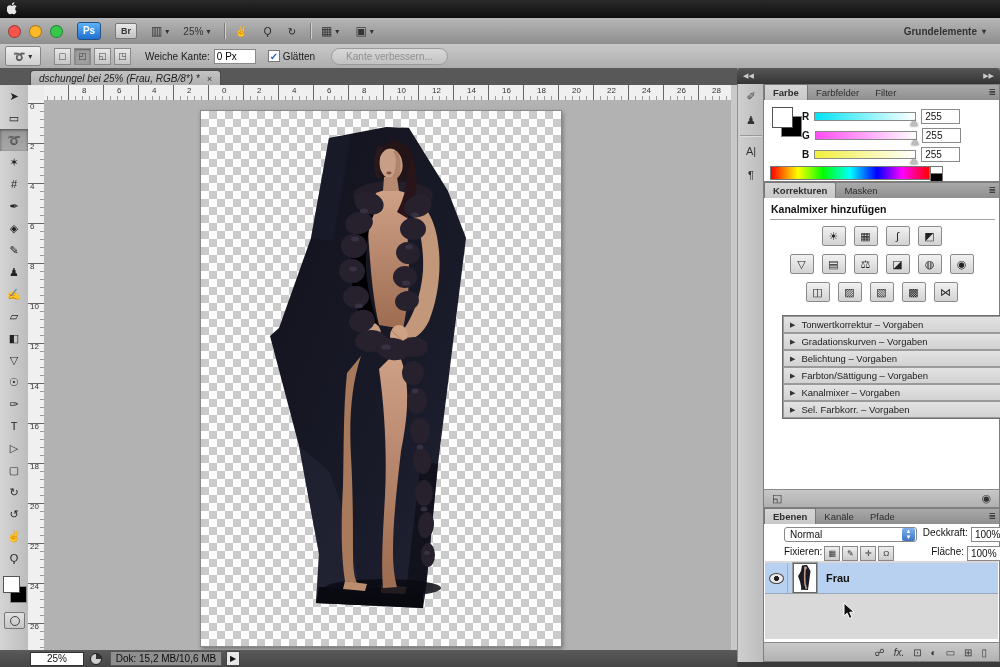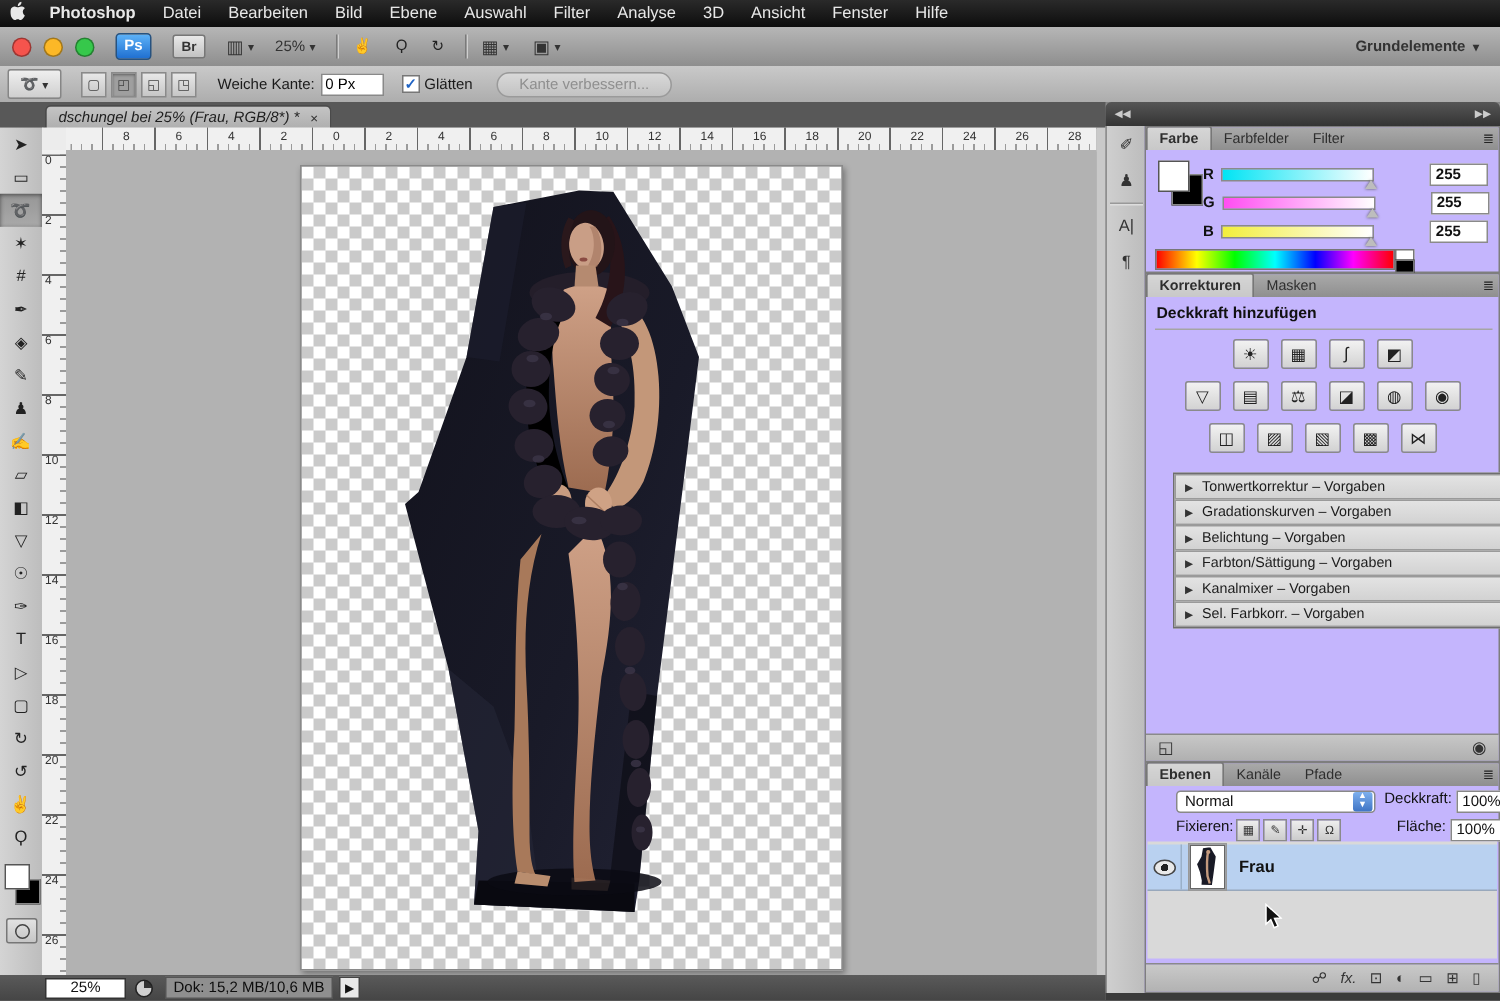--- a/index.html
+++ b/index.html
@@ -77,32 +77,32 @@
             border:1px solid #8a8a8a;box-shadow:1px 2px 4px rgba(0,0,0,.35);
             background-image:conic-gradient(#cacaca 0 25%,#ffffff 0 50%,#cacaca 0 75%,#ffffff 0);
             background-size:16px 16px;}
   
   #dock-header{left:737px;top:68px;width:263px;height:16px;background:linear-gradient(#565656,#343434);
                border-radius:4px 4px 0 0;color:#ccc;font-size:7px;display:flex;align-items:center;justify-content:space-between;padding:0 6px;box-sizing:border-box;}
   #icon-col{left:737px;top:84px;width:26px;height:578px;background:linear-gradient(90deg,#cfcfcf,#bcbcbc);
             border-right:1px solid #8f8f8f;border-left:1px solid #8f8f8f;}
   .dockicon{width:26px;height:24px;display:flex;align-items:center;justify-content:center;font-size:11px;color:#333;}
   .dockdiv{height:1px;background:#999;margin:3px 2px;box-shadow:0 1px 0 #ddd;}
-  .panel{position:absolute;left:763px;width:237px;background:#c4b5fd;border:1px solid #7e7e7e;box-sizing:border-box;}
+  .panel{position:absolute;left:763px;width:237px;background:#ffffff;border:1px solid #7e7e7e;box-sizing:border-box;}
   .ptabs{height:15px;background:linear-gradient(#a9a9a9,#8f8f8f);display:flex;align-items:flex-end;font-size:9.5px;color:#2e2e2e;position:relative;}
   .ptab{padding:1px 8px;height:13px;line-height:13px;}
   .ptab.active{background:linear-gradient(#d6d6d6,#c8c8c8);border:1px solid #777;border-bottom:none;border-radius:2px 2px 0 0;font-weight:bold;}
   .pmenu{position:absolute;right:3px;top:2px;font-size:9px;color:#222;}
   
   #swatch-fg{position:absolute;left:8px;top:22px;width:19px;height:19px;background:#fff;border:1px solid #555;z-index:2;}
   #swatch-bg{position:absolute;left:17px;top:31px;width:19px;height:19px;background:#000;border:1px solid #888;}
   .chrow{position:absolute;left:38px;height:15px;display:flex;align-items:center;gap:5px;font-size:10px;font-weight:bold;color:#111;}
   .chtrack{width:100px;height:7px;border:1px solid #8a8a8a;position:relative;}
   .chthumb{position:absolute;right:-3px;top:7px;width:0;height:0;border-left:4px solid transparent;border-right:4px solid transparent;border-bottom:6px solid #bdbdbd;filter:drop-shadow(0 0 1px #555);}
-  .chval{width:34px;height:13px;background:#fff;border:1px solid #8a8a8a;font-size:10px;font-weight:bold;padding-left:3px;line-height:13px;margin-left:32px;}
+  .chval{width:34px;height:13px;background:#fff;border:1px solid #8a8a8a;font-size:10px;font-weight:normal;padding-left:3px;line-height:13px;}
   #spectrum{position:absolute;left:6px;top:81px;width:158px;height:12px;border:1px solid #777;
             background:linear-gradient(90deg,#f00,#ff0 17%,#0f0 33%,#0ff 50%,#00f 67%,#f0f 83%,#f00);}
   #spec-white{position:absolute;left:166px;top:81px;width:11px;height:7px;background:#fff;border:1px solid #777;}
   #spec-black{position:absolute;left:166px;top:88px;width:11px;height:7px;background:#000;border:1px solid #777;}
   
   #adj-header{position:absolute;left:7px;top:20px;font-size:10.5px;font-weight:bold;color:#111;}
   .adjrow{position:absolute;width:100%;display:flex;justify-content:center;gap:8px;}
   .adjicon{width:22px;height:18px;border:1px solid #8a8a8a;border-radius:2px;background:linear-gradient(#f2f2f2,#d2d2d2);
            display:flex;align-items:center;justify-content:center;font-size:11px;color:#222;}
   #presets{position:absolute;left:18px;top:132px;width:225px;border:1px solid #6e6e6e;background:#e6e6e6;}
@@ -148,34 +148,20 @@
 <body>
 
 <div id="app">
 
   <div id="menubar" class="abs">
     <span id="apple-glyph">
       <svg width="11" height="13" viewBox="0 0 11 13">
           <path fill="#e8e8e8" d="M8.2 6.9c0-1.6 1.3-2.4 1.4-2.4C8.9 3.4 7.7 3.3 7.3 3.3c-1-.1-1.9.6-2.4.6-.5 0-1.3-.6-2.1-.6C1.7 3.3.7 4 .2 5c-1 1.8-.3 4.4.7 5.8.5.7 1.1 1.5 1.9 1.5.8 0 1-.5 2-.5s1.2.5 2 .5 1.4-.7 1.9-1.4c.6-.8.8-1.6.8-1.7-.1 0-1.3-.6-1.3-2.3zM6.7 2.2c.4-.5.7-1.2.6-2-.6 0-1.3.4-1.8.9-.4.5-.7 1.2-.6 1.9.7.1 1.4-.3 1.8-.8z"></path>
         </svg>
     </span>
-    <span id="menu-items" style="display:flex">
-        <span class="menu-item appname">Photoshop</span>
-        <span class="menu-item">Datei</span>
-        <span class="menu-item">Bearbeiten</span>
-        <span class="menu-item">Bild</span>
-        <span class="menu-item">Ebene</span>
-        <span class="menu-item">Auswahl</span>
-        <span class="menu-item">Filter</span>
-        <span class="menu-item">Analyse</span>
-        <span class="menu-item">3D</span>
-        <span class="menu-item">Ansicht</span>
-        <span class="menu-item">Fenster</span>
-        <span class="menu-item">Hilfe</span>
-      </span>
   </div>
 
   <div id="appbar" class="abs">
     <span class="traffic" style="background: rgb(245, 84, 77);"></span>
     <span class="traffic" style="background: rgb(252, 184, 39);"></span>
     <span class="traffic" style="background: rgb(54, 200, 75);"></span>
     <span class="btn-ps">Ps</span>
     <span class="btn-br">Br</span>
     <span class="bar-ctl">
       <span class="glyph">▥</span>
@@ -439,21 +425,21 @@
     <div id="spec-white"></div>
     <div id="spec-black"></div>
   </div>
 
   <div class="panel" id="adj-panel" style="top:182px;height:326px;">
     <div class="ptabs" id="adj-tabs">
         <span class="ptab active">Korrekturen</span>
         <span class="ptab">Masken</span>
         <span class="pmenu">≣</span>
       </div>
-    <div id="adj-header">Deckkraft hinzufügen</div>
+    <div id="adj-header">Kanalmixer hinzufügen</div>
     <div style="position:absolute;left:6px;top:36px;width:225px;height:1px;background:#a5a5a5;"></div>
     <div class="adjrow" id="adjrow1" style="top:43px">
         <span class="adjicon">☀</span>
         <span class="adjicon">▦</span>
         <span class="adjicon">∫</span>
         <span class="adjicon">◩</span>
       </div>
     <div class="adjrow" id="adjrow2" style="top:71px">
         <span class="adjicon">▽</span>
         <span class="adjicon">▤</span>

